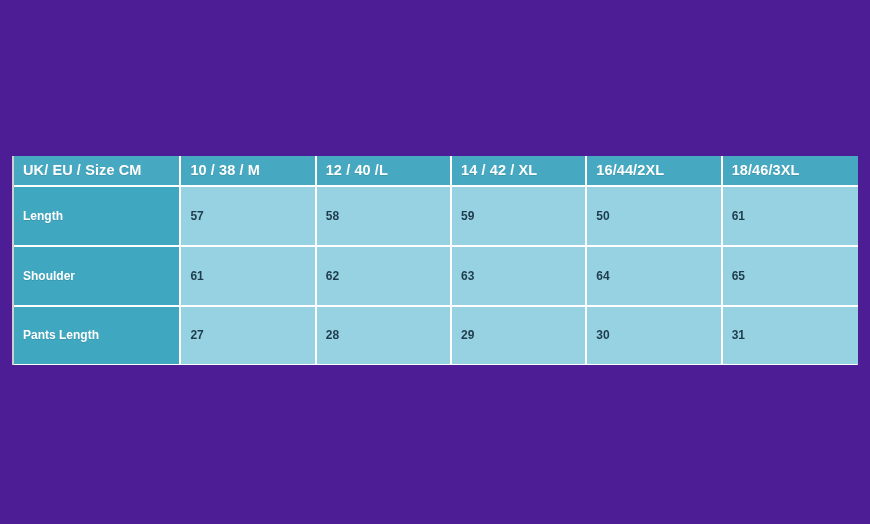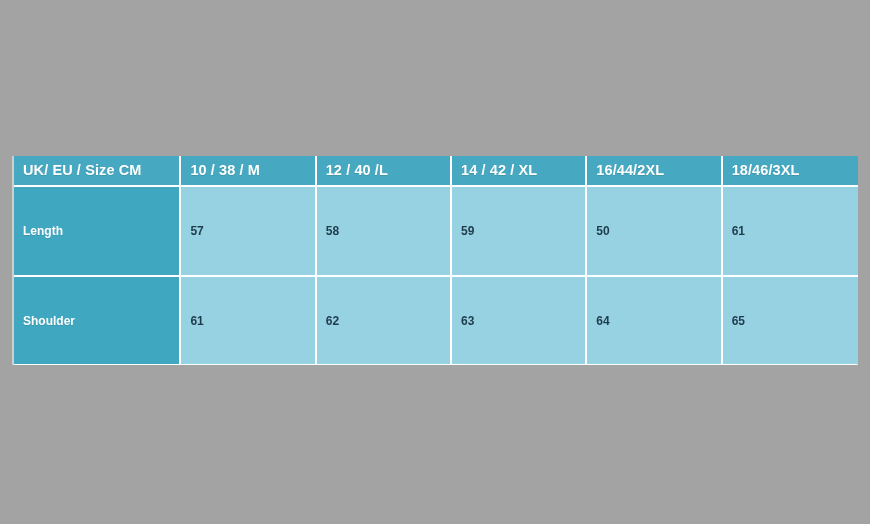--- a/index.html
+++ b/index.html
@@ -10,21 +10,21 @@
     width: 870px;
     height: 524px;
     background: #ffffff;
     font-family: "Liberation Sans", sans-serif;
     overflow: hidden;
   }
   .page {
     position: relative;
     width: 870px;
     height: 524px;
-    background: #a3a3a3;
+    background: #4c1d95;
   }
   
   .size-chart-wrap {
     position: absolute;
     left: 12px;
     top: 156px;
     width: 846px;
     height: 209px;
     background: #ffffff;
     border-left: 2px solid #cfcfcf;
@@ -132,19 +132,27 @@
         <tr>
           <td class="rowlabel">Shoulder</td>
           <td class="value">61</td>
           <td class="value">62</td>
           <td class="value">63</td>
           <td class="value">64</td>
           <td class="value last">65</td>
         </tr>
 
 
+        <tr>
+          <td class="rowlabel">Pants Length</td>
+          <td class="value">27</td>
+          <td class="value">28</td>
+          <td class="value">29</td>
+          <td class="value">30</td>
+          <td class="value last">31</td>
+        </tr>
 
 
       </tbody>
     </table>
   </div>
 
 </div>
 
 </body></html>

